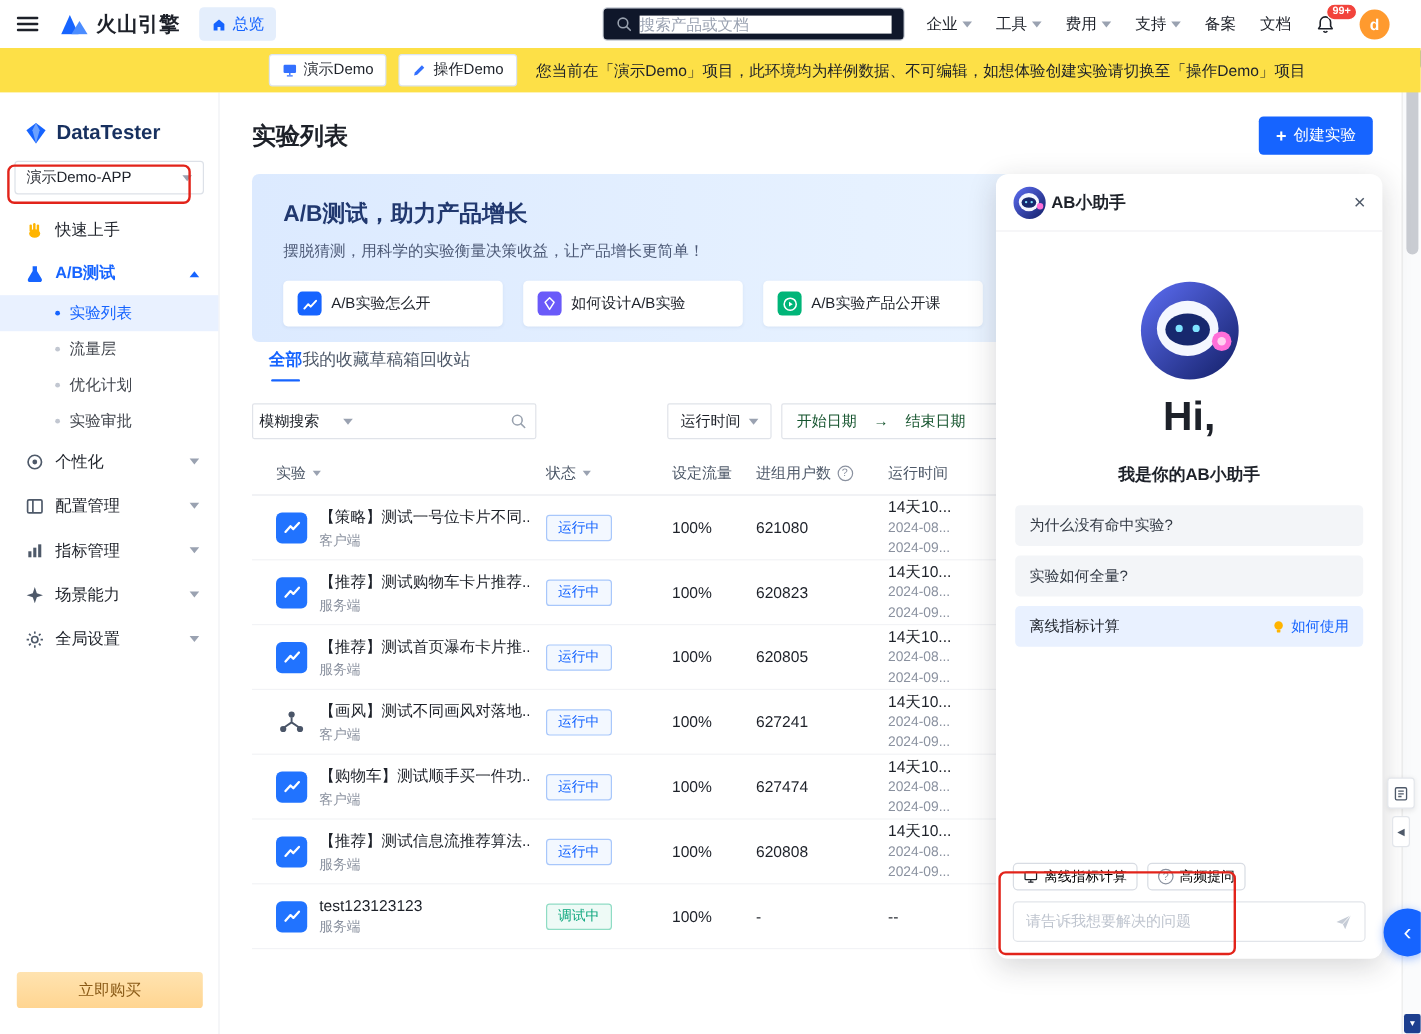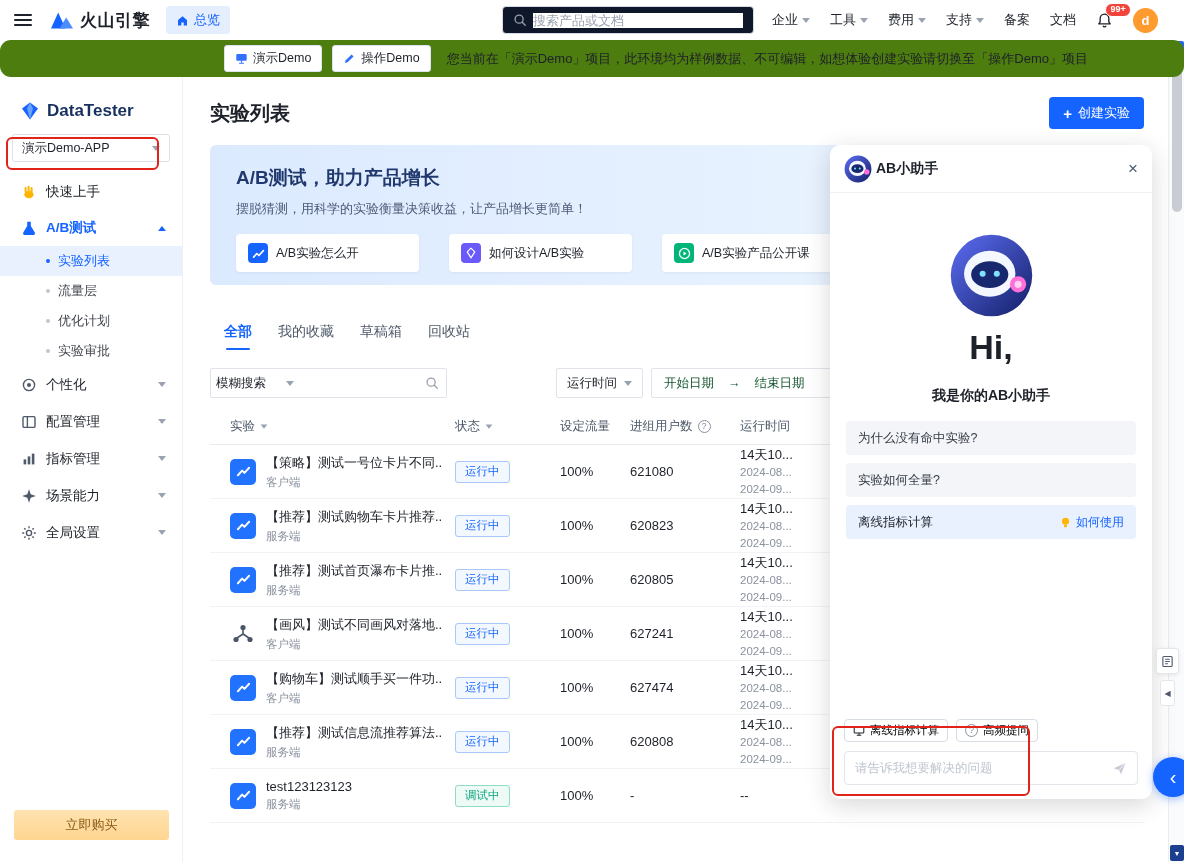--- a/index.html
+++ b/index.html
@@ -22,21 +22,21 @@
   .nav-search{width:252px;height:28px;border:1px solid #d8dce3;border-radius:4px;display:flex;align-items:center;gap:6px;padding:0 10px;margin-right:18px;background:#0f172a;}
   .nav-search input{border:none;outline:none;flex:1;font-size:13px;color:#1d2129;min-width:0;font-family:inherit;}
   .nav-search input::placeholder{color:#9aa2b1;}
   .nav-menu{display:flex;align-items:center;gap:20px;font-size:13px;}
   .nav-item{display:flex;align-items:center;gap:4px;cursor:pointer;white-space:nowrap;}
   .bell-wrap{position:relative;margin-left:20px;cursor:pointer;}
   .nav-badge{position:absolute;top:-9px;left:9px;background:#f2443c;color:#fff;font-size:9px;font-weight:700;padding:1.5px 4.5px;border-radius:8px;border:1.5px solid #fff;line-height:1.1;}
   .avatar{width:25px;height:25px;border-radius:50%;background:#ff9a2e;color:#fff;font-size:13px;font-weight:700;display:flex;align-items:center;justify-content:center;margin:0 12px 0 20px;cursor:pointer;}
 
   
-  .projbar{position:absolute;top:40px;left:0;width:100%;height:37px;background:#4d7c0f;display:flex;align-items:center;padding-left:224px;gap:10px;z-index:9;border-radius:11px;}
+  .projbar{position:absolute;top:40px;left:0;width:100%;height:37px;background:#fde047;display:flex;align-items:center;padding-left:224px;gap:10px;z-index:9;}
   .pb-btn{display:flex;align-items:center;gap:5px;background:#fff;border:1px solid #dbe4f2;border-radius:3px;padding:4px 10px;font-size:12.5px;color:#1d2129;cursor:pointer;font-family:inherit;}
   .pb-notice{font-size:13px;margin-left:6px;}
 
   
   .sidebar{position:absolute;top:77px;left:0;width:183px;bottom:0;background:#fff;border-right:1px solid #eef0f4;z-index:8;}
   .logo-row{display:flex;align-items:center;gap:7px;padding:24px 0 0 20px;}
   .logo-text{font-size:17px;font-weight:700;color:#17305f;}
   .proj-select{margin:13px 12px 0;height:28px;border:1px solid #dde1e8;border-radius:3px;display:flex;align-items:center;justify-content:space-between;padding:0 9px;font-size:12.5px;cursor:pointer;background:#fff;}
   .menu{margin-top:12px;}
   .m-top{height:36px;display:flex;align-items:center;gap:9px;padding:0 16px 0 21px;font-size:13.5px;cursor:pointer;}
@@ -51,24 +51,24 @@
 
   
   .main{position:absolute;top:77px;left:183px;right:16px;bottom:0;background:#fff;padding:0 24px 0 27px;}
   .page-head{margin-top:18px;height:36px;display:flex;align-items:center;justify-content:space-between;}
   .page-title{font-size:20px;font-weight:600;}
   .create-btn{background:#1664ff;color:#fff;border:none;border-radius:4px;height:32px;padding:0 14px;font-size:13px;display:flex;align-items:center;gap:6px;cursor:pointer;font-family:inherit;}
   .create-btn .plus{font-size:15px;font-weight:700;line-height:1;}
   .banner{margin-top:14px;height:140px;border-radius:6px;background:linear-gradient(90deg,#dceaff 0%,#e6f1ff 55%,#eef6ff 100%);padding:20px 26px;}
   .banner-title{font-size:19px;font-weight:600;color:#21386f;}
   .banner-sub{margin-top:9px;font-size:13px;color:#4d5a77;}
-  .banner-cards{margin-top:16px;display:flex;gap:30px;}
+  .banner-cards{margin-top:16px;display:flex;gap:17px;}
   .bcard{width:183px;height:38px;background:#fff;border-radius:4px;display:flex;align-items:center;gap:8px;padding:0 12px;font-size:12.5px;cursor:pointer;box-shadow:0 1px 3px rgba(22,51,100,.06);}
   .bicon{width:20px;height:20px;border-radius:4px;display:flex;align-items:center;justify-content:center;flex:none;}
-  .tabs{margin-top:38px;display:flex;gap:26px;padding-left:14px;font-size:14px;color:#4e5969;}
+  .tabs{margin-top:6px;display:flex;padding-left:14px;font-size:14px;color:#4e5969;}
   .tab{cursor:pointer;padding-bottom:9px;position:relative;}
   .tab.active{color:#1664ff;font-weight:600;}
   .tab.active::after{content:"";position:absolute;left:2px;right:2px;bottom:0;height:2px;background:#1664ff;border-radius:1px;}
   .filters{margin-top:18px;display:flex;align-items:center;height:30px;}
   .combo{display:flex;align-items:center;width:237px;height:30px;border:1px solid #e0e3e9;border-radius:2px;background:#fff;}
   .combo-sel{width:88px;display:flex;align-items:center;justify-content:center;gap:20px;font-size:12.5px;cursor:pointer;}
   .combo input{flex:1;border:none;outline:none;font-size:13px;min-width:0;font-family:inherit;}
   .combo .mag{width:28px;display:flex;justify-content:center;cursor:pointer;}
   .time-filter{margin-left:109px;height:30px;border:1px solid #e0e3e9;border-radius:2px;display:flex;align-items:center;gap:7px;padding:0 10px;font-size:12.5px;cursor:pointer;background:#fff;}
   .date-range{margin-left:8px;height:30px;width:208px;border:1px solid #e0e3e9;border-radius:2px;display:flex;align-items:center;gap:14px;padding:0 12px;font-size:12.5px;color:#14532d;cursor:pointer;background:#fff;}

